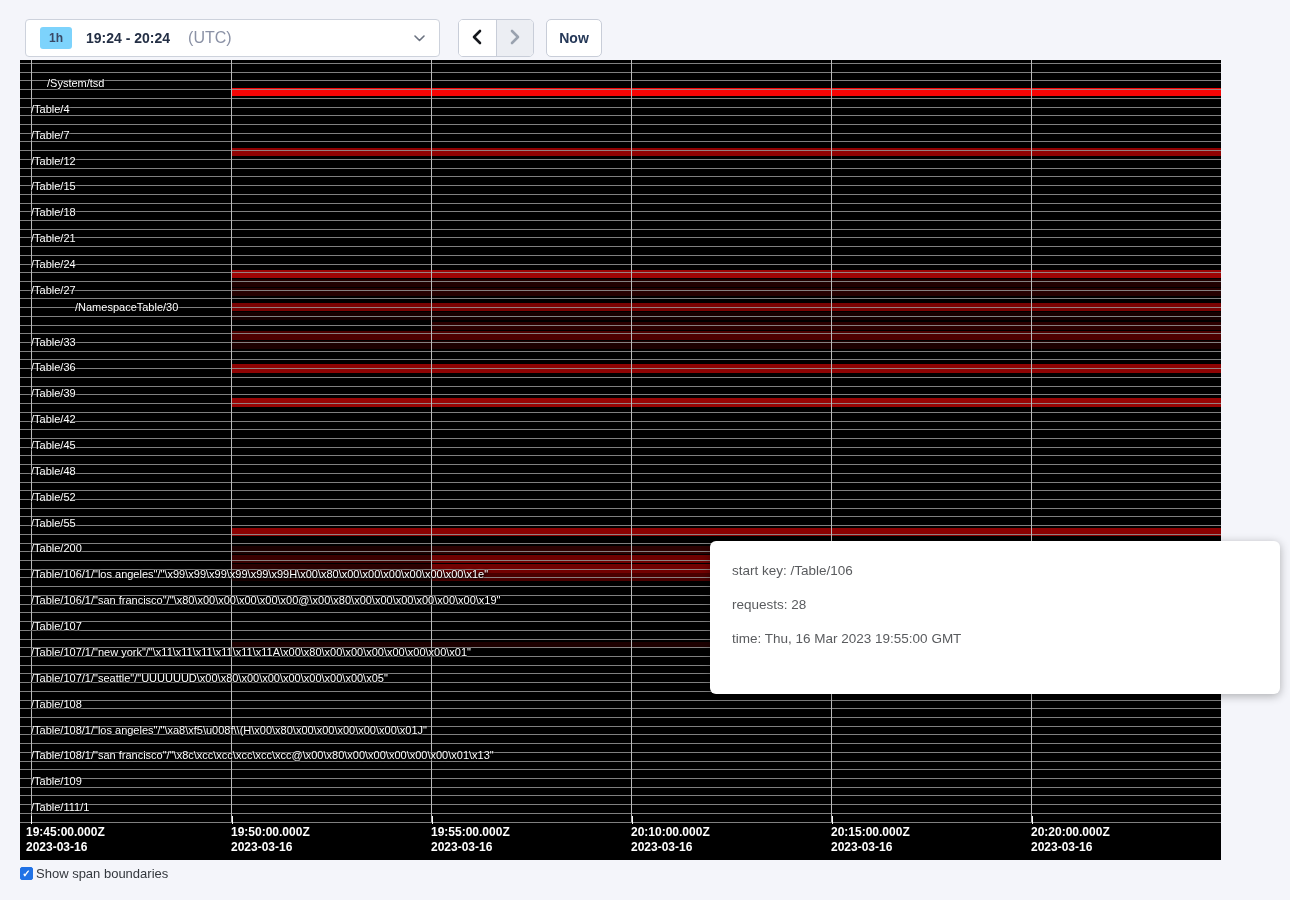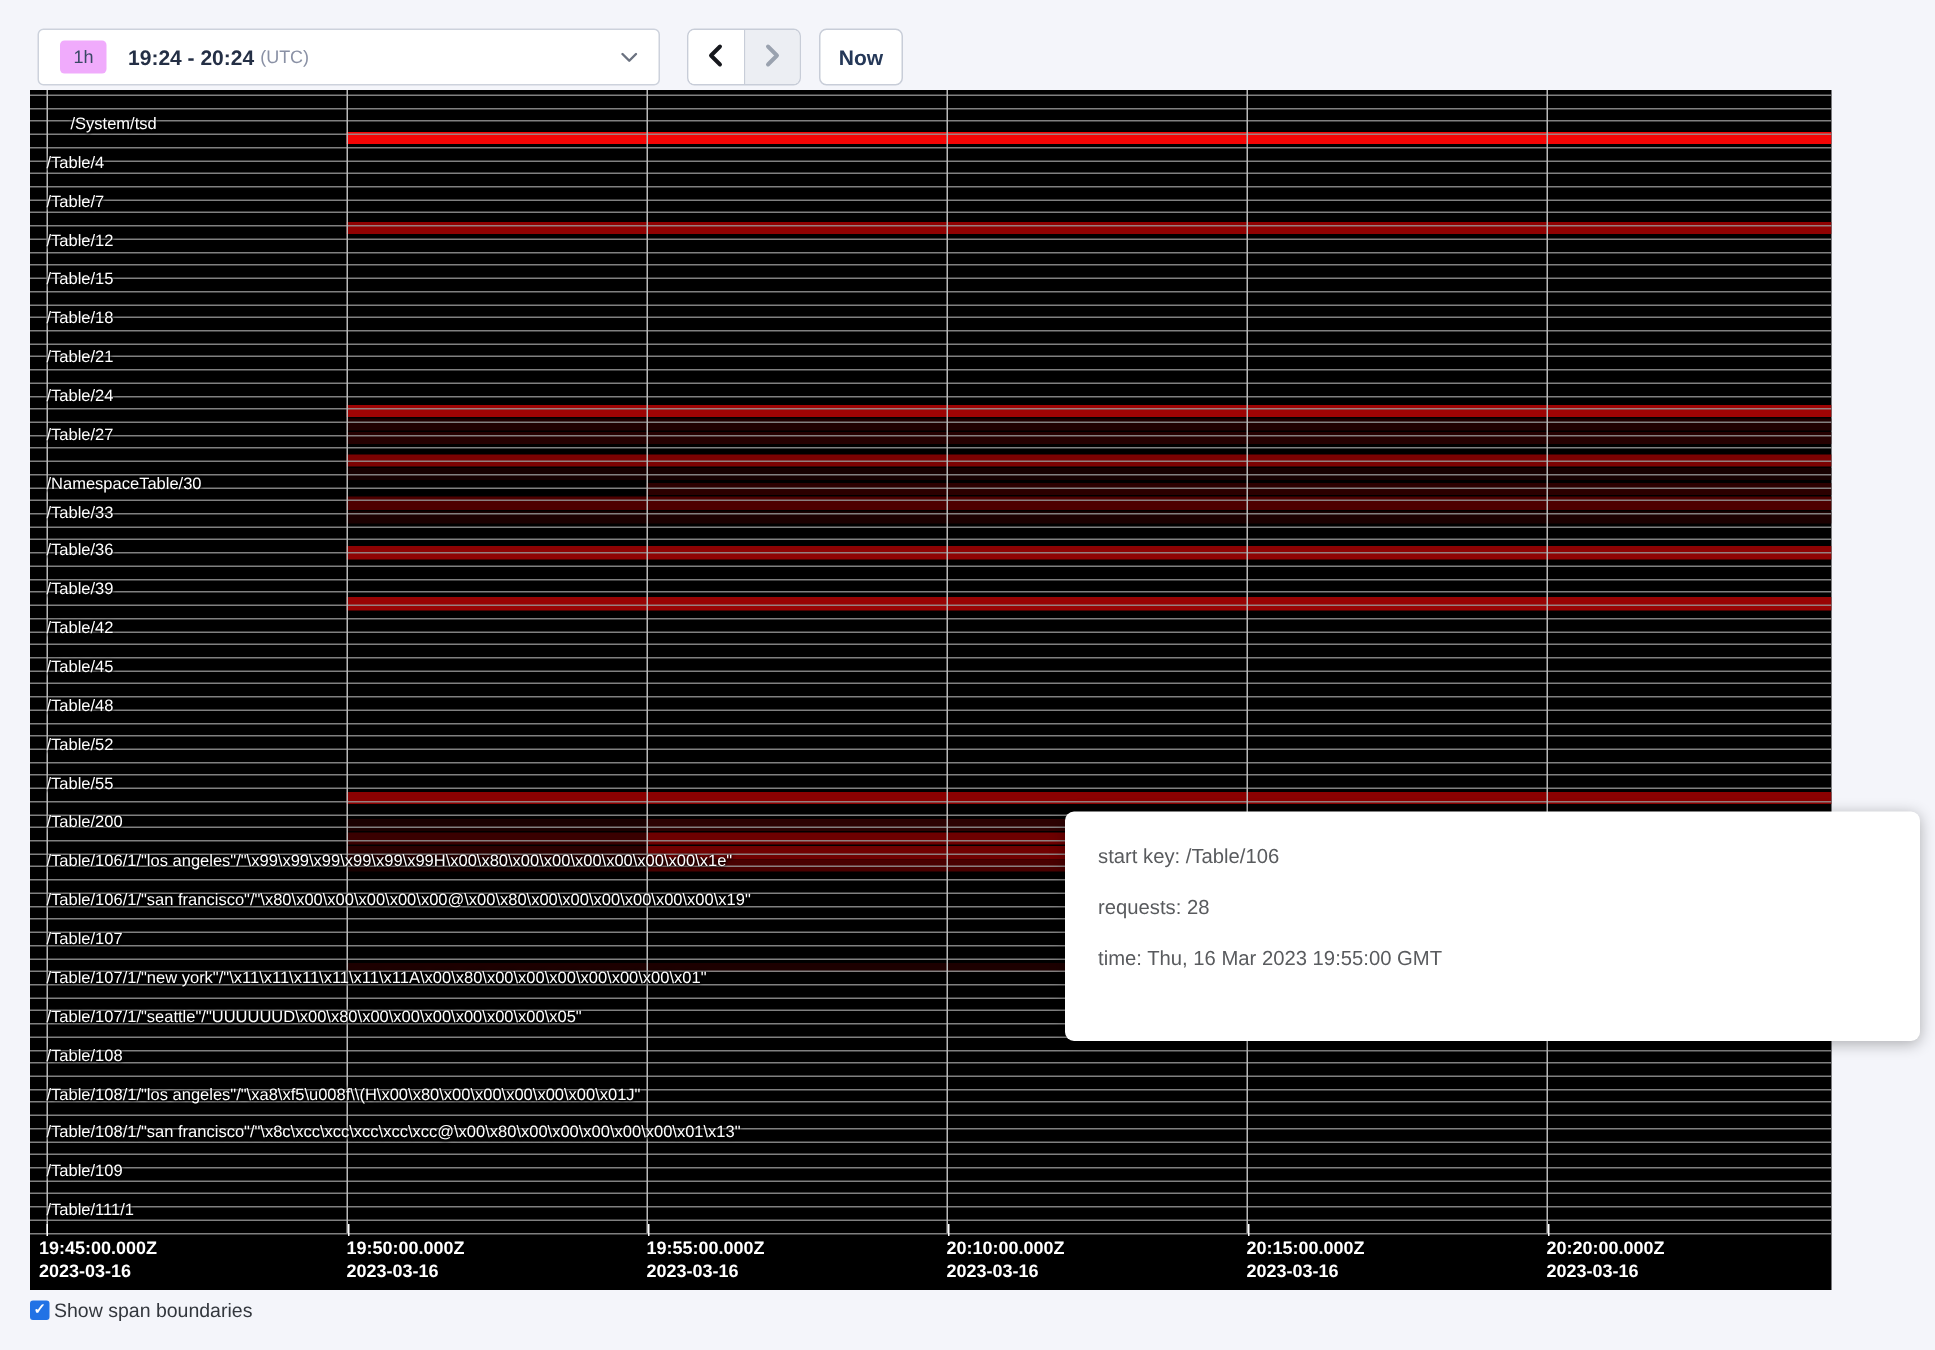--- a/index.html
+++ b/index.html
@@ -11,25 +11,25 @@
     overflow:hidden;
   }
   
   .toolbar { position:absolute; left:0; top:0; width:100%; height:60px; }
   .time-selector {
     position:absolute; left:25px; top:19px; width:415px; height:38px;
     background:#fff; border:1px solid #cdd2dc; border-radius:4px;
     display:flex; align-items:center; padding:0 14px; cursor:pointer;
   }
   .range-badge {
-    background:#f0abfc; color:#394865; font-size:12px; font-weight:normal;
+    background:#7dd3fc; color:#394865; font-size:12px; font-weight:bold;
     border-radius:3px; padding:4px 9px; margin-right:14px;
   }
   .range-text { color:#242f45; font-size:14px; font-weight:bold; }
-  .range-zone { color:#8a91a5; font-size:12px; margin-left:4px; font-weight:normal; }
+  .range-zone { color:#8a91a5; font-size:16px; margin-left:18px; font-weight:normal; }
   .selector-caret { margin-left:auto; display:flex; align-items:center; }
   .nav-group {
     position:absolute; left:458px; top:19px; width:76px; height:38px;
     border:1px solid #c8cdd8; border-radius:5px; background:#fff;
     display:flex; overflow:hidden;
   }
   .nav-btn { flex:1; display:flex; align-items:center; justify-content:center; cursor:pointer; background:#fff; border:none; }
   .nav-btn.disabled { background:#eceef3; cursor:default; }
   .nav-sep { width:1px; background:#c8cdd8; }
   .now-btn {
@@ -230,21 +230,21 @@
     <div class="kv-vline" style="left: 1011px; background: rgb(185, 185, 185);"></div>
     <div class="kv-label" style="top: 23px; padding-left: 16px;">/System/tsd</div>
     <div class="kv-label" style="top: 48.86px;">/Table/4</div>
     <div class="kv-label" style="top: 74.72px;">/Table/7</div>
     <div class="kv-label" style="top: 100.58px;">/Table/12</div>
     <div class="kv-label" style="top: 126.44px;">/Table/15</div>
     <div class="kv-label" style="top: 152.3px;">/Table/18</div>
     <div class="kv-label" style="top: 178.16px;">/Table/21</div>
     <div class="kv-label" style="top: 204.02px;">/Table/24</div>
     <div class="kv-label" style="top: 229.88px;">/Table/27</div>
-    <div class="kv-label" style="top: 263px;">/NamespaceTable/30</div>
+    <div class="kv-label" style="top: 247px; padding-left: 44px;">/NamespaceTable/30</div>
     <div class="kv-label" style="top: 281.6px;">/Table/33</div>
     <div class="kv-label" style="top: 307.46px;">/Table/36</div>
     <div class="kv-label" style="top: 333.32px;">/Table/39</div>
     <div class="kv-label" style="top: 359.18px;">/Table/42</div>
     <div class="kv-label" style="top: 385.04px;">/Table/45</div>
     <div class="kv-label" style="top: 410.9px;">/Table/48</div>
     <div class="kv-label" style="top: 436.76px;">/Table/52</div>
     <div class="kv-label" style="top: 462.62px;">/Table/55</div>
     <div class="kv-label" style="top: 488.48px;">/Table/200</div>
     <div class="kv-label" style="top: 514.34px;">/Table/106/1/"los angeles"/"\x99\x99\x99\x99\x99\x99H\x00\x80\x00\x00\x00\x00\x00\x00\x1e"</div>

